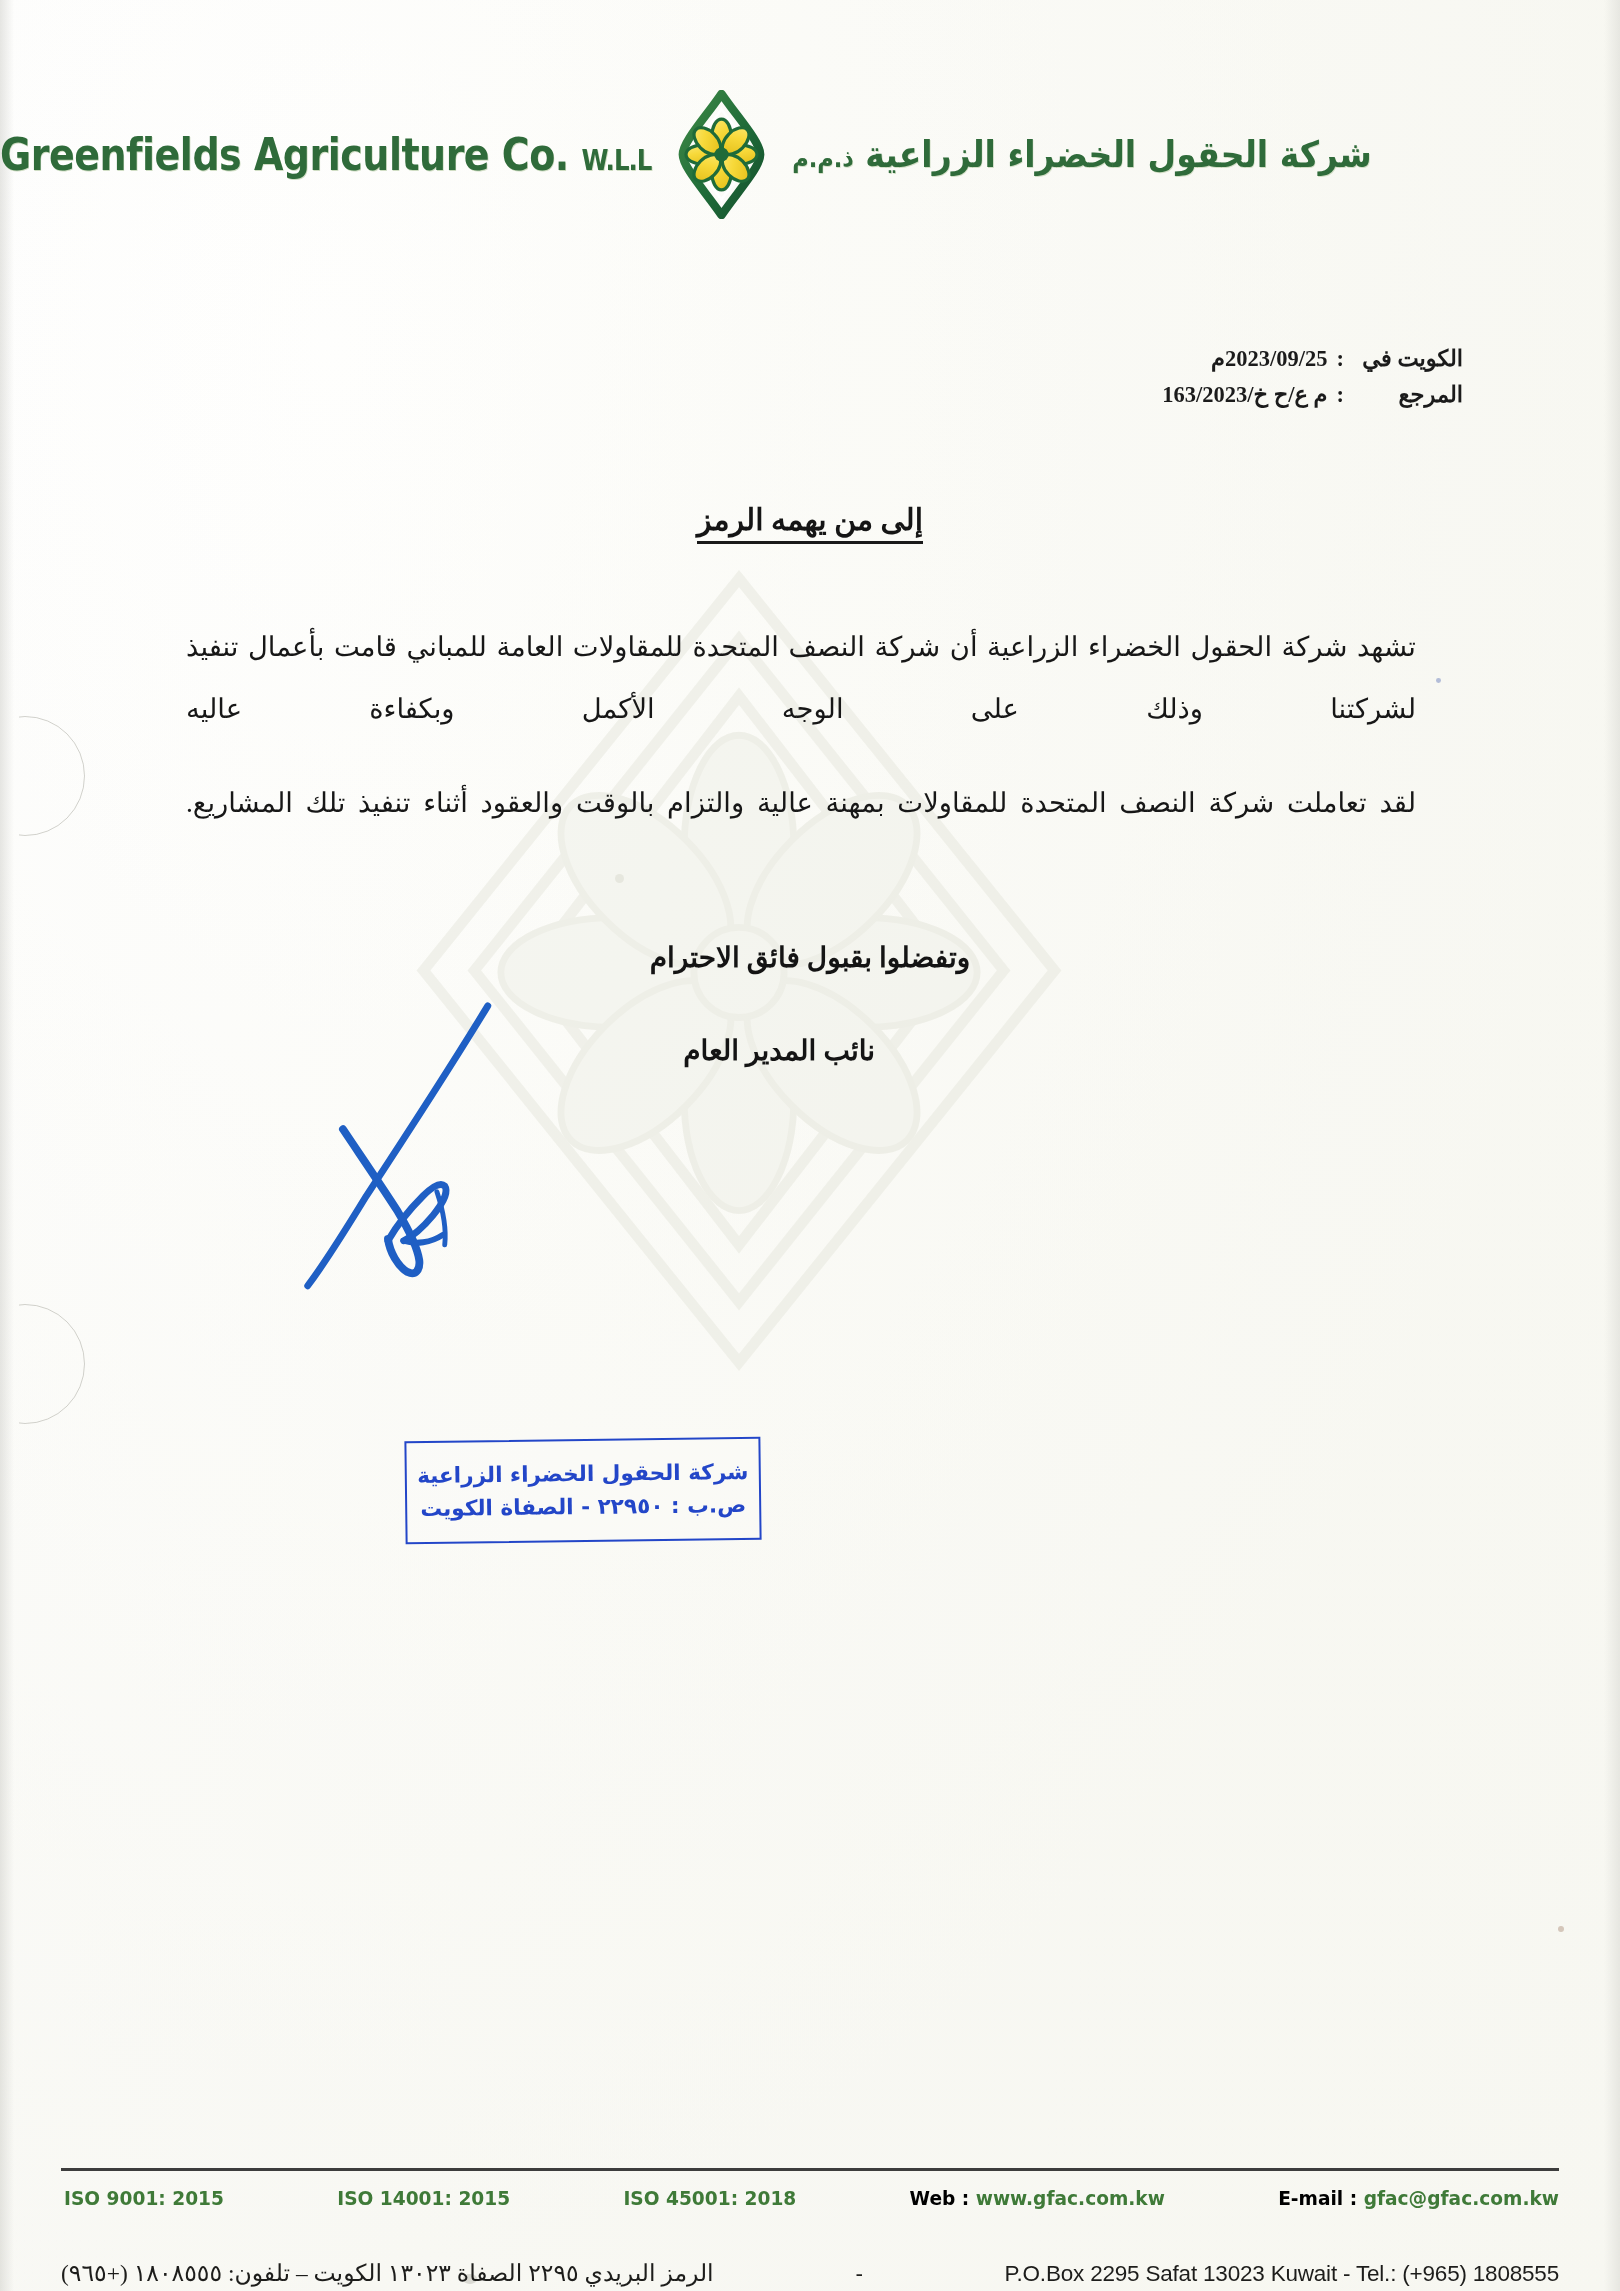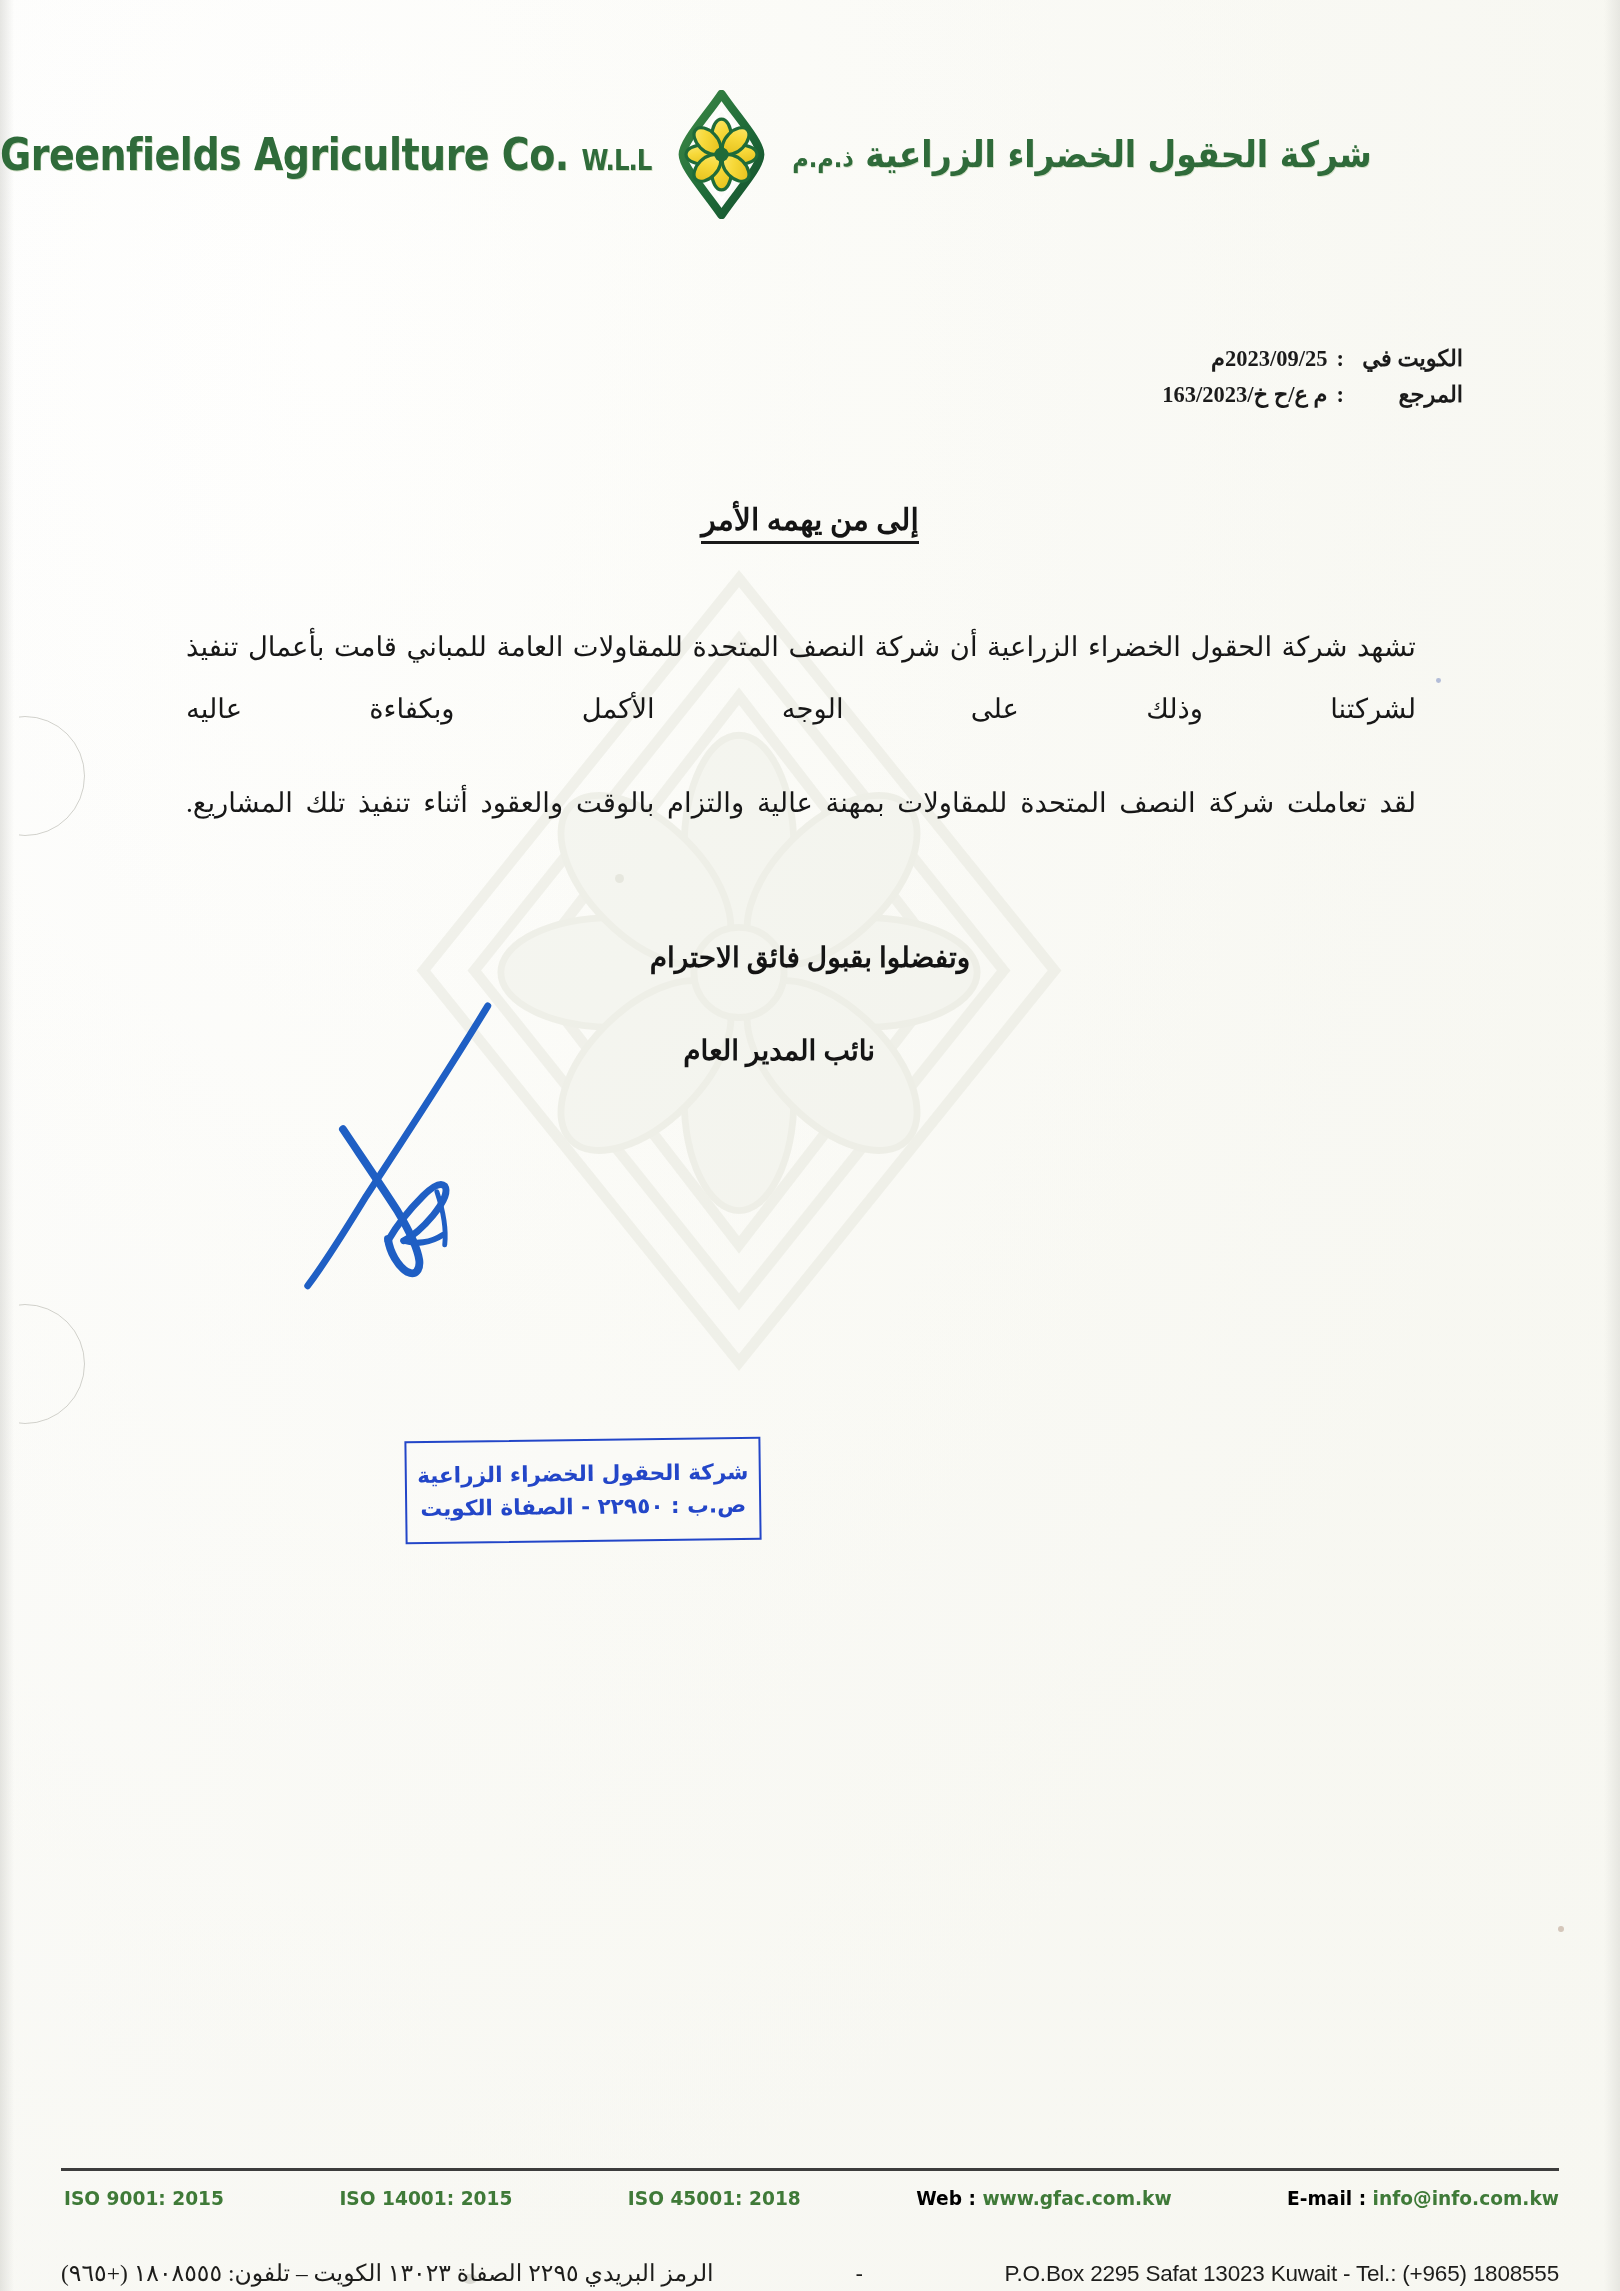--- a/index.html
+++ b/index.html
@@ -387,21 +387,21 @@
       <span class="meta-value">2023/09/25م</span>
     </div>
     <div class="meta-row">
       <span class="meta-label">المرجع</span>
       <span class="meta-colon">:</span>
       <span class="meta-value">م ع/ح خ/163/2023</span>
     </div>
   </div>
 
   <div class="subject">
-    <span>إلى من يهمه الأمر</span>
+    <span>إلى من يهمه الرمز</span>
   </div>
 
   <div class="body-copy">
     <p>تشهد شركة الحقول الخضراء الزراعية أن شركة النصف المتحدة للمقاولات العامة للمباني قامت بأعمال تنفيذ لشركتنا وذلك على الوجه الأكمل وبكفاءة عاليه</p>
     <p>لقد تعاملت شركة النصف المتحدة للمقاولات بمهنة عالية والتزام بالوقت والعقود أثناء تنفيذ تلك المشاريع.</p>
   </div>
 
   <div class="closing">وتفضلوا بقبول فائق الاحترام</div>
 
   <div class="sign-title">نائب المدير العام</div>
@@ -428,21 +428,21 @@
   <div class="footer-certs">
     <span>ISO 9001: 2015</span>
     <span>ISO 14001: 2015</span>
     <span>ISO 45001: 2018</span>
     <span>
       <span class="dark">Web :</span>
       <span>www.gfac.com.kw</span>
     </span>
     <span>
       <span class="dark">E-mail :</span>
-      <span>info@info.com.kw</span>
+      <span>gfac@gfac.com.kw</span>
     </span>
   </div>
 
   <div class="footer-address">
     <span class="addr-en">P.O.Box 2295 Safat 13023 Kuwait - Tel.: (+965) 1808555</span>
     <span class="addr-en">-</span>
     <span class="addr-ar">الرمز البريدي ٢٢٩٥ الصفاة ١٣٠٢٣ الكويت – تلفون: ١٨٠٨٥٥٥ (+٩٦٥)</span>
   </div>
 
 </div>

